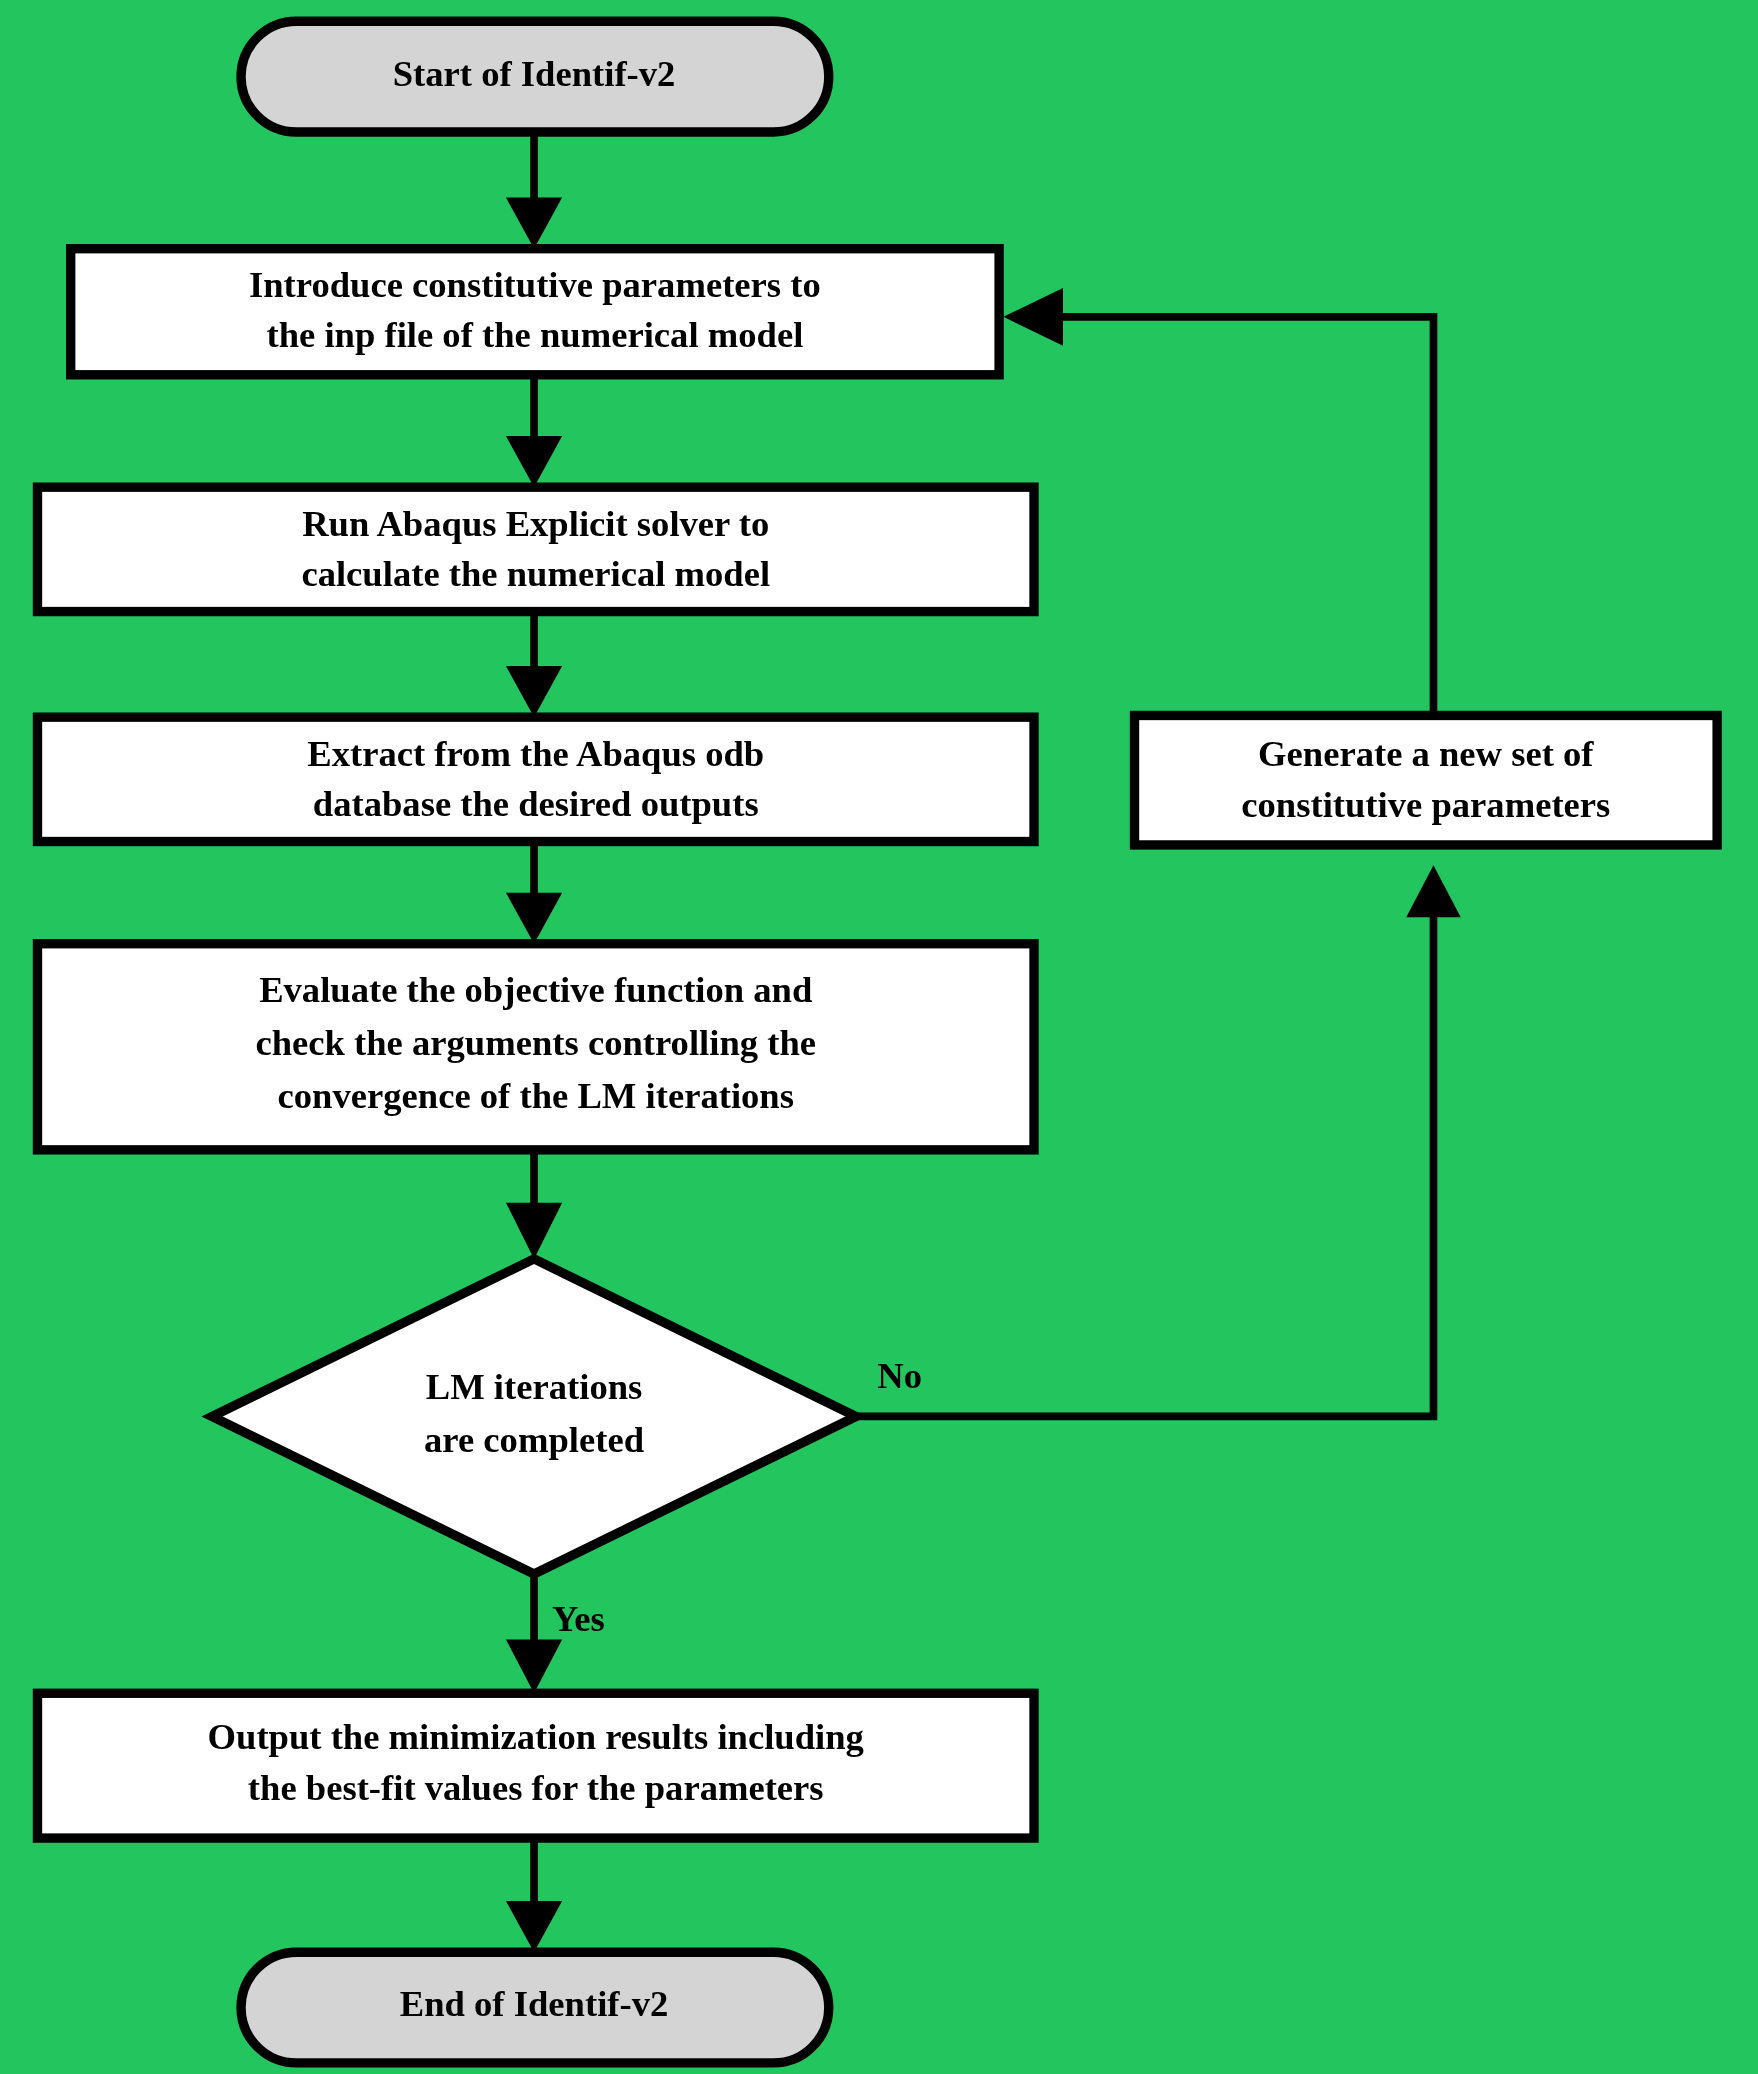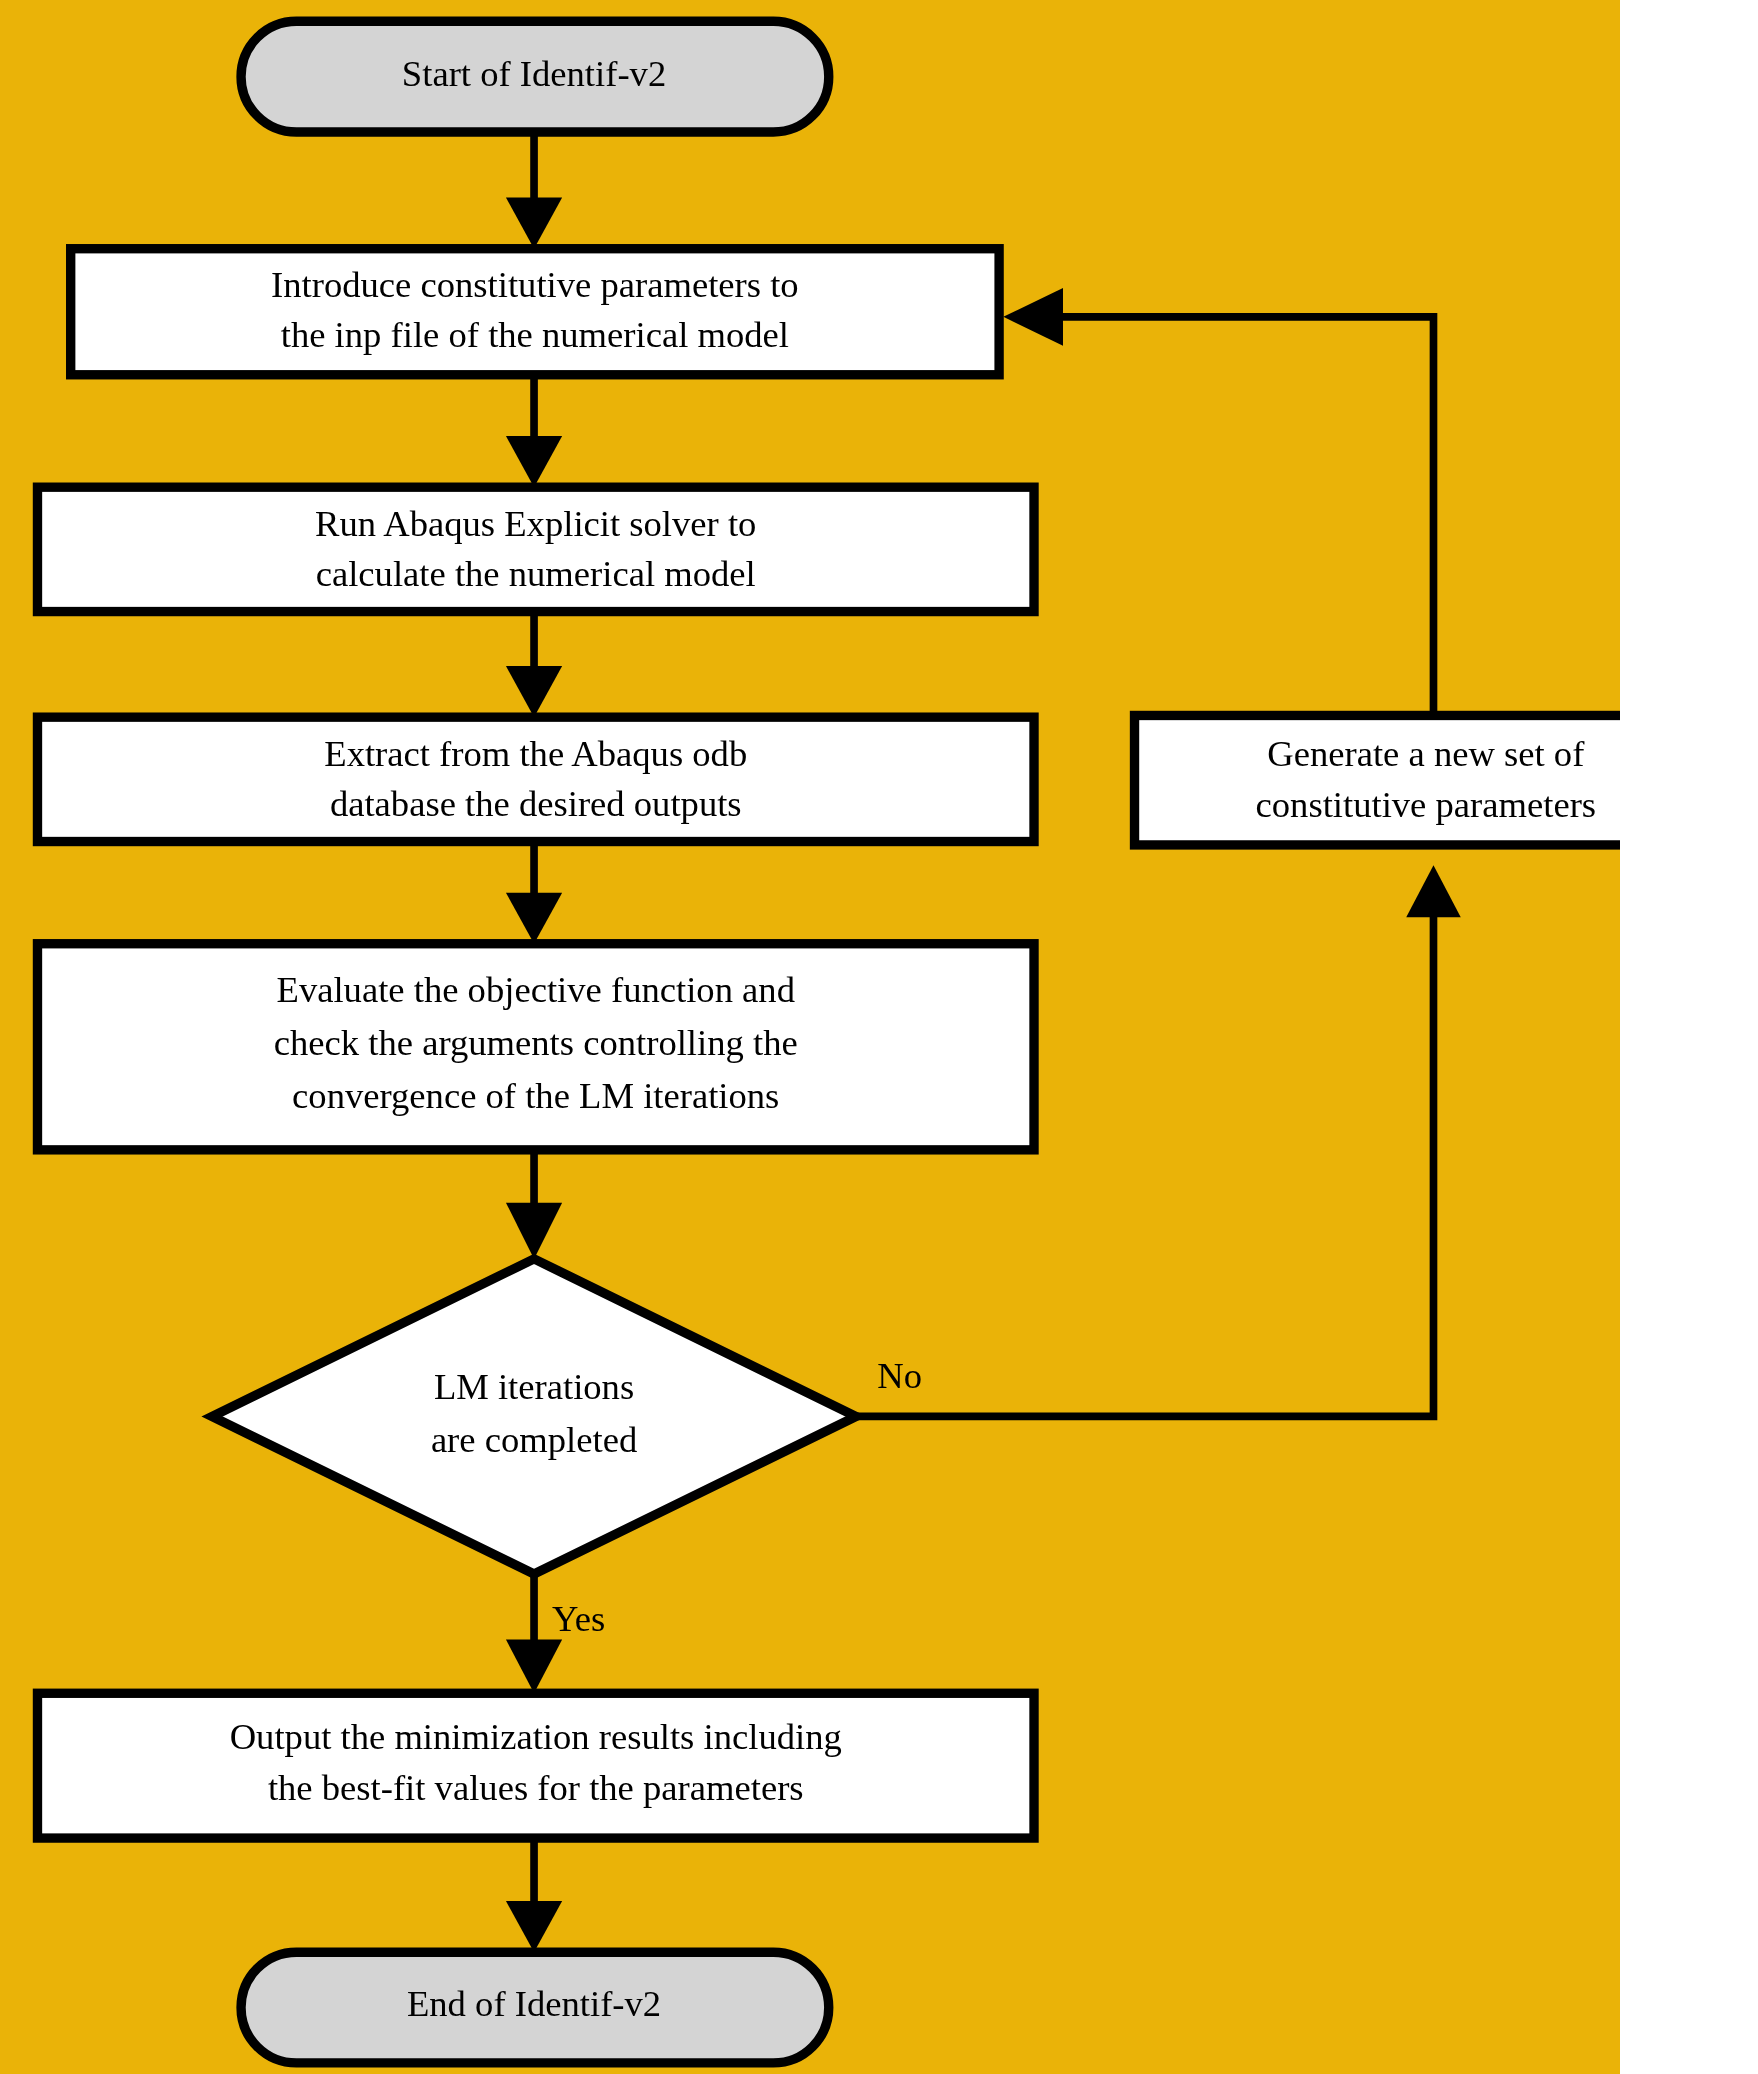--- a/index.html
+++ b/index.html
@@ -5,24 +5,25 @@
   html, body {
     margin: 0;
     padding: 0;
     background: #ffffff;
   }
   body {
     font-family: "Liberation Serif", "DejaVu Serif", serif;
   }
   #flowchart-root {
     position: relative;
-    width: 1620px;
+    width: 1758px;
     height: 2074px;
-    background: #eab308;
+    background: #22c55e;
     overflow: hidden;
+    font-weight: bold;
   }
   svg#flow-svg {
     position: absolute;
     top: 0;
     left: 0;
     width: 1758px;
     height: 2074px;
     display: block;
   }
   .terminator-shape {

